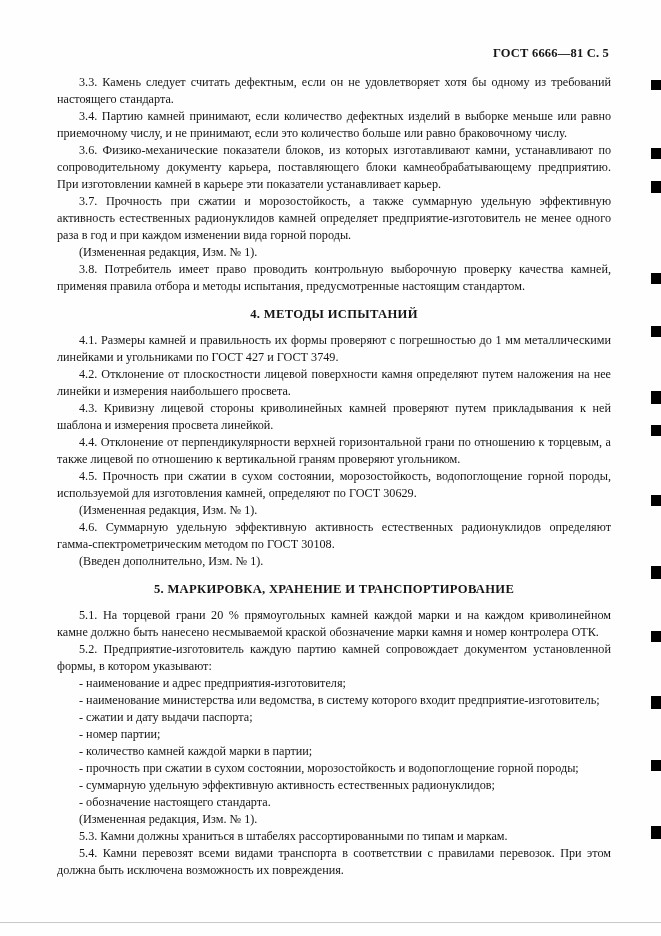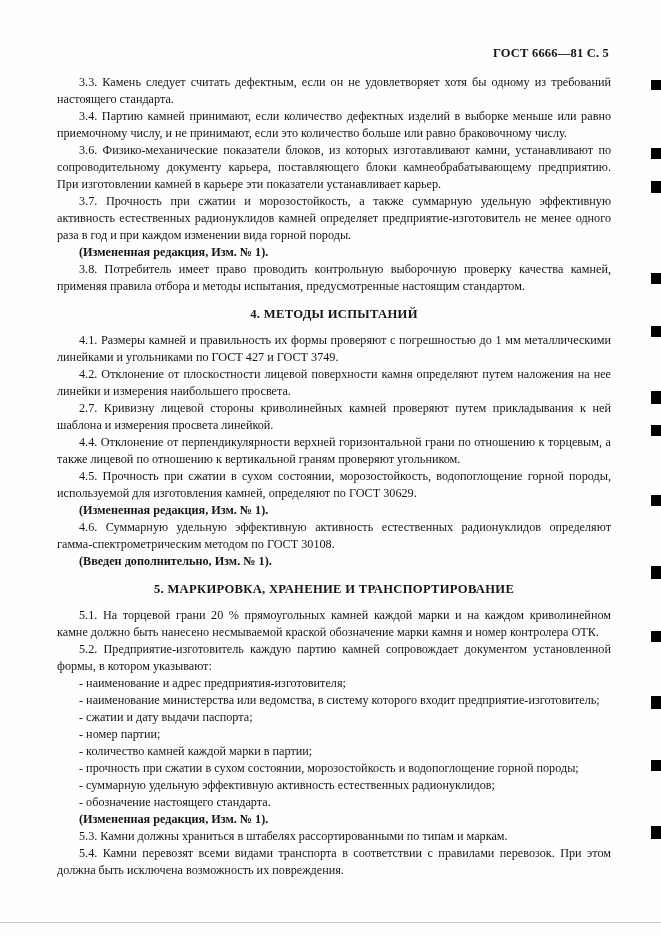--- a/index.html
+++ b/index.html
@@ -31,21 +31,21 @@
     width: 554px;
     font-size: 12.2px;
     line-height: 17px;
     text-align: justify;
   }
   .content p {
     margin: 0;
     text-indent: 22px;
   }
   .content p.bold {
-    font-weight: bold;
+    font-weight: normal;
   }
   .content h2 {
     font-size: 12.6px;
     font-weight: bold;
     text-align: center;
     text-indent: 0;
     margin: 11px 0 9px 0;
     letter-spacing: 0.3px;
   }
   .edge-mark {
@@ -75,21 +75,21 @@
     <p>3.4. Партию камней принимают, если количество дефектных изделий в выборке меньше или равно приемочному числу, и не принимают, если это количество больше или равно браковочному числу.</p>
     <p>3.6. Физико-механические показатели блоков, из которых изготавливают камни, устанавливают по сопроводительному документу карьера, поставляющего блоки камнеобрабатывающему предприятию. При изготовлении камней в карьере эти показатели устанавливает карьер.</p>
     <p>3.7. Прочность при сжатии и морозостойкость, а также суммарную удельную эффективную активность естественных радионуклидов камней определяет предприятие-изготовитель не менее одного раза в год и при каждом изменении вида горной породы.</p>
     <p class="bold">(Измененная редакция, Изм. № 1).</p>
     <p>3.8. Потребитель имеет право проводить контрольную выборочную проверку качества камней, применяя правила отбора и методы испытания, предусмотренные настоящим стандартом.</p>
 
     <h2>4. МЕТОДЫ ИСПЫТАНИЙ</h2>
 
     <p>4.1. Размеры камней и правильность их формы проверяют с погрешностью до 1 мм металлическими линейками и угольниками по ГОСТ 427 и ГОСТ 3749.</p>
     <p>4.2. Отклонение от плоскостности лицевой поверхности камня определяют путем наложения на нее линейки и измерения наибольшего просвета.</p>
-    <p>2.7. Кривизну лицевой стороны криволинейных камней проверяют путем прикладывания к ней шаблона и измерения просвета линейкой.</p>
+    <p>4.3. Кривизну лицевой стороны криволинейных камней проверяют путем прикладывания к ней шаблона и измерения просвета линейкой.</p>
     <p>4.4. Отклонение от перпендикулярности верхней горизонтальной грани по отношению к торцевым, а также лицевой по отношению к вертикальной граням проверяют угольником.</p>
     <p>4.5. Прочность при сжатии в сухом состоянии, морозостойкость, водопоглощение горной породы, используемой для изготовления камней, определяют по ГОСТ 30629.</p>
     <p class="bold">(Измененная редакция, Изм. № 1).</p>
     <p>4.6. Суммарную удельную эффективную активность естественных радионуклидов определяют гамма-спектрометрическим методом по ГОСТ 30108.</p>
     <p class="bold">(Введен дополнительно, Изм. № 1).</p>
 
     <h2>5. МАРКИРОВКА, ХРАНЕНИЕ И ТРАНСПОРТИРОВАНИЕ</h2>
 
     <p>5.1. На торцевой грани 20 % прямоугольных камней каждой марки и на каждом криволинейном камне должно быть нанесено несмываемой краской обозначение марки камня и номер контролера ОТК.</p>
     <p>5.2. Предприятие-изготовитель каждую партию камней сопровождает документом установленной формы, в котором указывают:</p>

